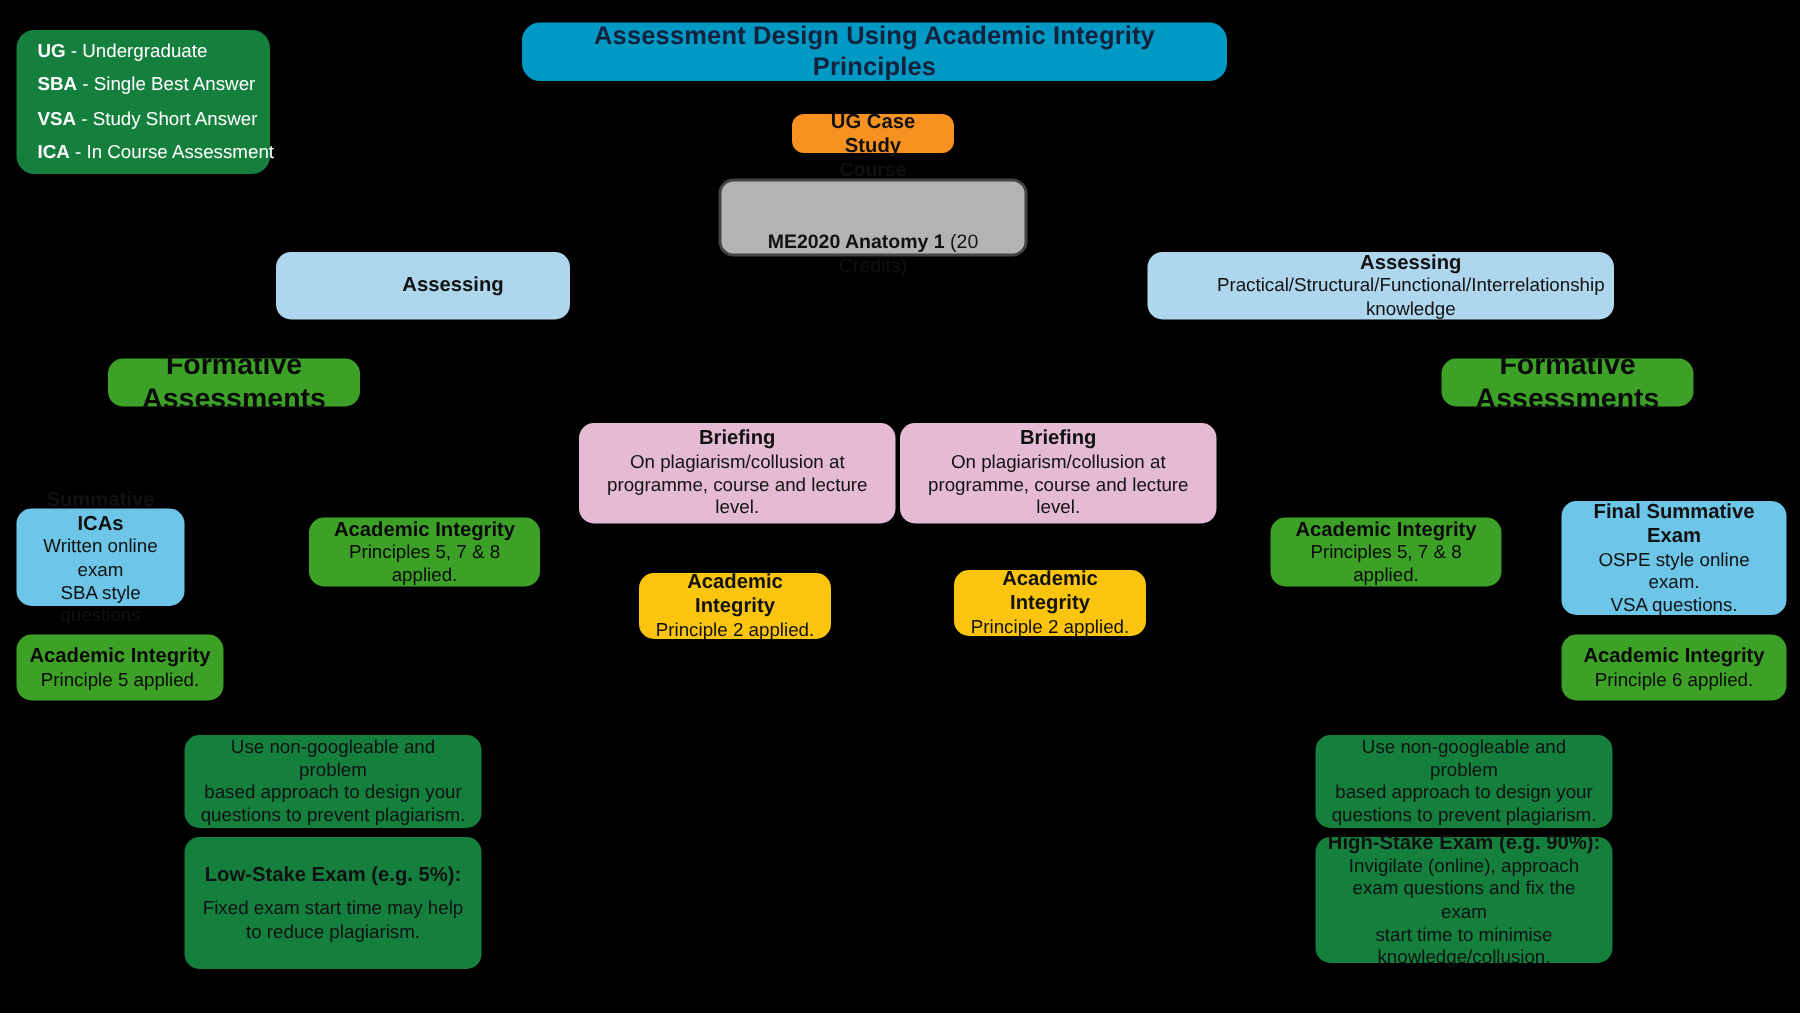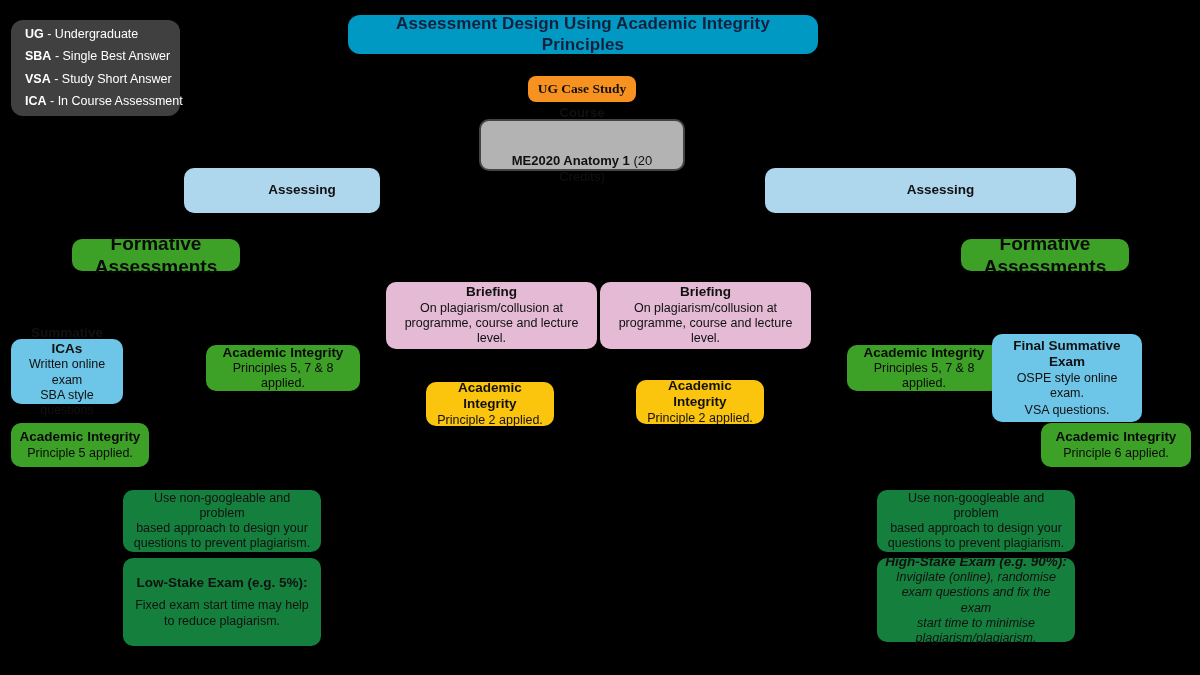--- a/index.html
+++ b/index.html
@@ -11,36 +11,36 @@
   #canvas{position:absolute;inset:0;width:1200px;height:675px;background:#000000;}
   .node{
     position:absolute;box-sizing:border-box;
     display:flex;flex-direction:column;align-items:center;justify-content:center;
     text-align:center;border-radius:10px;
     padding:4px 8px;line-height:1.22;
   }
 
   
   .c-title   {background:#0099c4;color:#14213d;border-radius:12px;}
-  .c-legend  {background:#404040;color:#ffffff;border-radius:12px;align-items:flex-start;justify-content:center;text-align:left;padding:10px 14px;}
+  .c-legend  {background:#15803d;color:#ffffff;border-radius:12px;align-items:flex-start;justify-content:center;text-align:left;padding:10px 14px;}
   .c-orange  {background:#f79120;color:#111;border-radius:8px;}
   .c-grey    {background:#b3b3b3;color:#111;border:2px solid #444;border-radius:10px;}
   .c-lblue   {background:#aed6ec;color:#111;padding-left:48px;}
   .c-mblue   {background:#6dc5e8;color:#111;}
   .c-green   {background:#3ea127;color:#0a0a0a;}
   .c-pink    {background:#e4bad5;color:#111;}
   .c-yellow  {background:#fcc50d;color:#111;}
   .c-purple  {background:#15803d;color:#111;}
 
   
   .lg-row{white-space:nowrap;font-size:12.5px;margin:3.5px 0;}
   .lg-row b{font-weight:bold;}
 
   .t-title{font-size:17px;font-weight:bold;letter-spacing:.1px;}
-  .t-orange{font-size:13.5px;font-weight:bold;font-family:Liberation Serif, serif;}
+  .t-orange{font-size:13.5px;font-weight:bold;}
   .t-course-1{font-size:13px;font-weight:bold;}
   .t-course-2{font-size:13px;margin-top:32px;}
   .t-course-2 b{font-weight:bold;}
   .t-head{font-size:13.5px;font-weight:bold;}
   .t-body{font-size:12.5px;}
   .t-green{font-size:19px;font-weight:bold;}
   .t-gap{height:7px;}
 </style>
 </head>
 <body>
@@ -118,20 +118,21 @@
 
   <div class="node c-purple" style="left:123px;top:558px;width:198px;height:88px;">
     <span class="t-head">Low-Stake Exam (e.g. 5%):</span>
     <span class="t-gap"></span>
     <span class="t-body">Fixed exam start time may help</span>
     <span class="t-body">to reduce plagiarism.</span>
   </div>
 
   <div class="node c-lblue" style="left:765px;top:168px;width:311px;height:45px;">
     <span class="t-head">Assessing</span>
+    <span class="t-body">Practical/Structural/Functional/Interrelationship knowledge</span>
   </div>
 
   <div class="node c-green" style="left:961px;top:239px;width:168px;height:32px;">
     <span class="t-green">Formative Assessments</span>
   </div>
 
   <div class="node c-pink" style="left:600px;top:282px;width:211px;height:67px;">
     <span class="t-head">Briefing</span>
     <span class="t-body">On plagiarism/collusion at</span>
     <span class="t-body">programme, course and lecture level.</span>
@@ -140,40 +141,40 @@
   <div class="node c-yellow" style="left:636px;top:380px;width:128px;height:44px;">
     <span class="t-head">Academic Integrity</span>
     <span class="t-body">Principle 2 applied.</span>
   </div>
 
   <div class="node c-green" style="left:847px;top:345px;width:154px;height:46px;">
     <span class="t-head">Academic Integrity</span>
     <span class="t-body">Principles 5, 7 &amp; 8 applied.</span>
   </div>
 
-  <div class="node c-mblue" style="left:992px;top:334px;width:150px;height:88px;">
+  <div class="node c-mblue" style="left:1041px;top:334px;width:150px;height:76px;">
     <span class="t-head">Final Summative Exam</span>
     <span class="t-body">OSPE style online exam.</span>
     <span class="t-gap"></span>
     <span class="t-body">VSA questions.</span>
   </div>
 
   <div class="node c-green" style="left:1041px;top:423px;width:150px;height:44px;">
     <span class="t-head">Academic Integrity</span>
     <span class="t-body">Principle 6 applied.</span>
   </div>
 
   <div class="node c-purple" style="left:877px;top:490px;width:198px;height:62px;">
     <span class="t-body">Use non-googleable and problem</span>
     <span class="t-body">based approach to design your</span>
     <span class="t-body">questions to prevent plagiarism.</span>
   </div>
 
-  <div class="node c-purple" style="left:877px;top:558px;width:198px;height:84px;font-style:italic;">
+  <div class="node c-purple" style="left:877px;top:558px;width:198px;height:84px;">
     <span class="t-head">High-Stake Exam (e.g. 90%):</span>
     <span class="t-gap"></span>
-    <span class="t-body">Invigilate (online), randomise</span>
+    <span class="t-body">Invigilate (online), approach</span>
     <span class="t-body">exam questions and fix the exam</span>
     <span class="t-body">start time to minimise</span>
-    <span class="t-body">plagiarism/plagiarism.</span>
+    <span class="t-body">knowledge/collusion.</span>
   </div>
 
 </div>
 
 </body></html>

